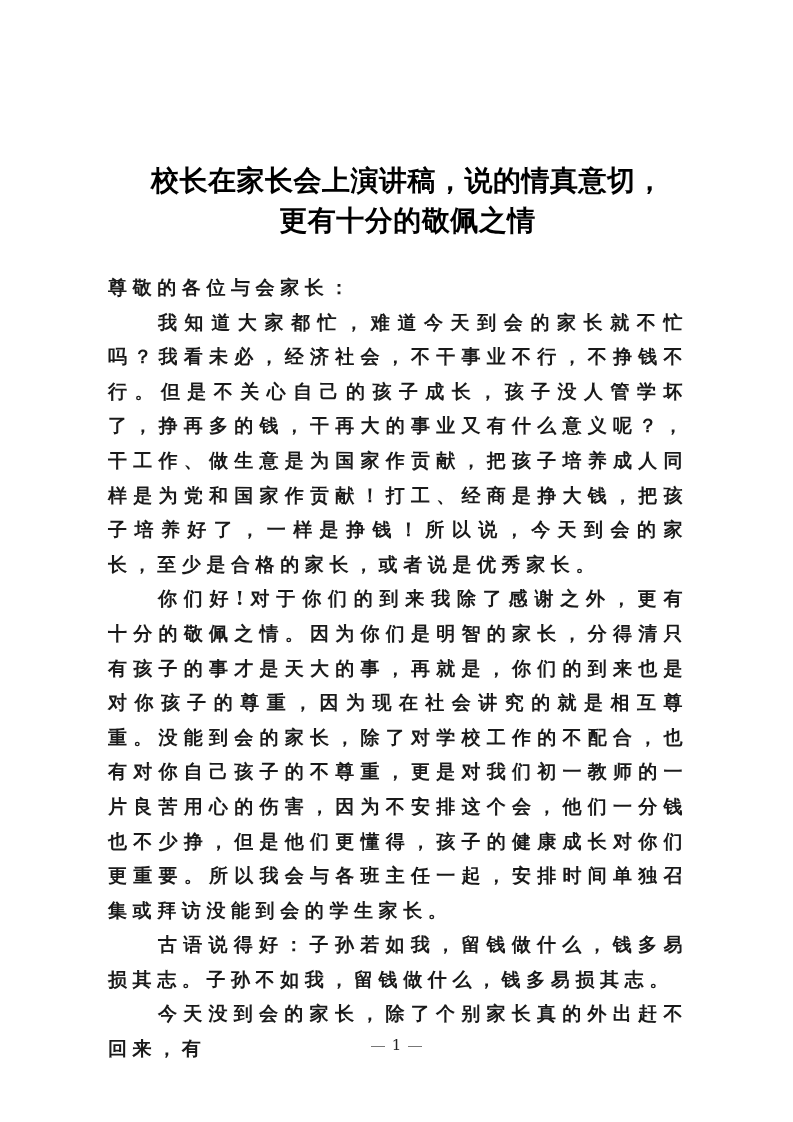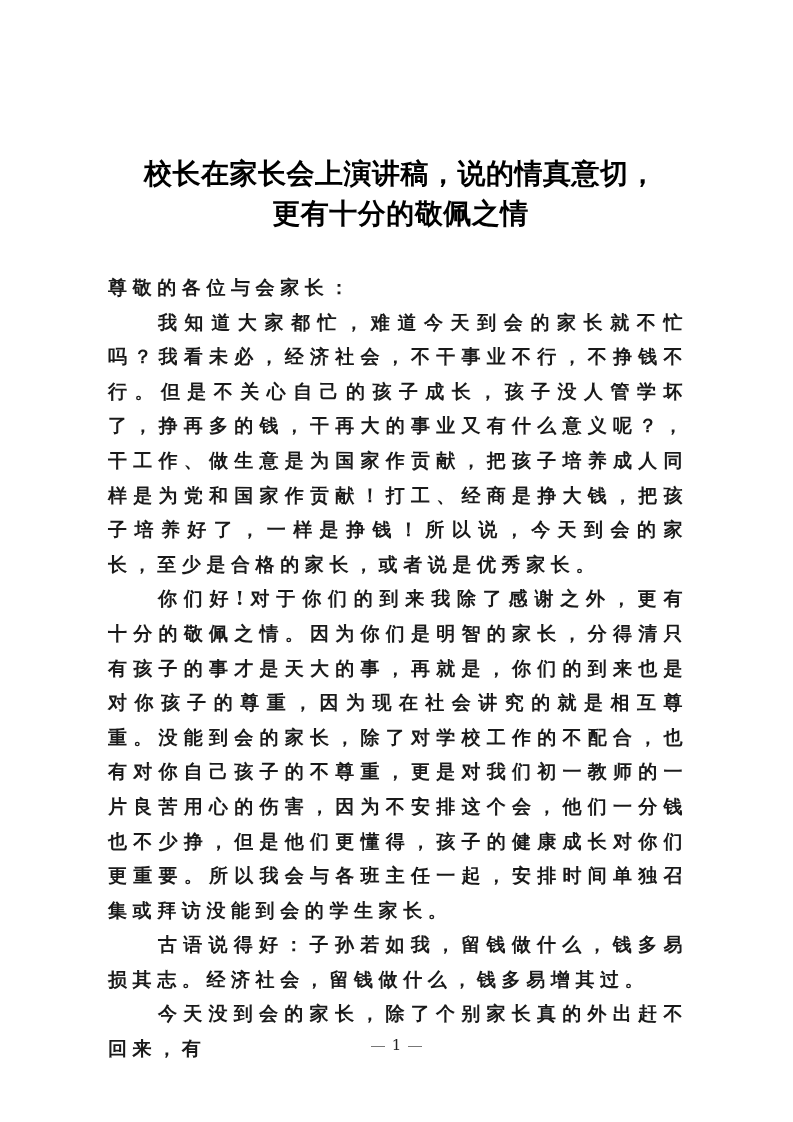--- a/index.html
+++ b/index.html
@@ -75,30 +75,30 @@
       background: #777;
       vertical-align: middle;
       margin: 0 7px;
     }
   </style>
 </head>
 <body>
 
 <div class="page">
 
-  <h1 class="title" style="margin:4px;">
+  <h1 class="title" style="margin:11px;">
     <span class="line">校长在家长会上演讲稿，说的情真意切，</span>
     <span class="line">更有十分的敬佩之情</span>
   </h1>
 
   <div class="body">
     <p>尊敬的各位与会家长：</p>
     <p class="indent">我知道大家都忙，难道今天到会的家长就不忙吗？我看未必，经济社会，不干事业不行，不挣钱不行。但是不关心自己的孩子成长，孩子没人管学坏了，挣再多的钱，干再大的事业又有什么意义呢？，干工作、做生意是为国家作贡献，把孩子培养成人同样是为党和国家作贡献！打工、经商是挣大钱，把孩子培养好了，一样是挣钱！所以说，今天到会的家长，至少是合格的家长，或者说是优秀家长。</p>
     <p class="indent">你们好!对于你们的到来我除了感谢之外，更有十分的敬佩之情。因为你们是明智的家长，分得清只有孩子的事才是天大的事，再就是，你们的到来也是对你孩子的尊重，因为现在社会讲究的就是相互尊重。没能到会的家长，除了对学校工作的不配合，也有对你自己孩子的不尊重，更是对我们初一教师的一片良苦用心的伤害，因为不安排这个会，他们一分钱也不少挣，但是他们更懂得，孩子的健康成长对你们更重要。所以我会与各班主任一起，安排时间单独召集或拜访没能到会的学生家长。</p>
-    <p class="indent">古语说得好：子孙若如我，留钱做什么，钱多易损其志。经济社会，留钱做什么，钱多易增其过。</p>
+    <p class="indent">古语说得好：子孙若如我，留钱做什么，钱多易损其志。子孙不如我，留钱做什么，钱多易损其志。</p>
     <p class="indent">今天没到会的家长，除了个别家长真的外出赶不回来，有</p>
   </div>
 
   <div class="footer">
     <span class="dash"></span><span>1</span><span class="dash"></span>
   </div>
 
 </div>
 
 </body></html>

